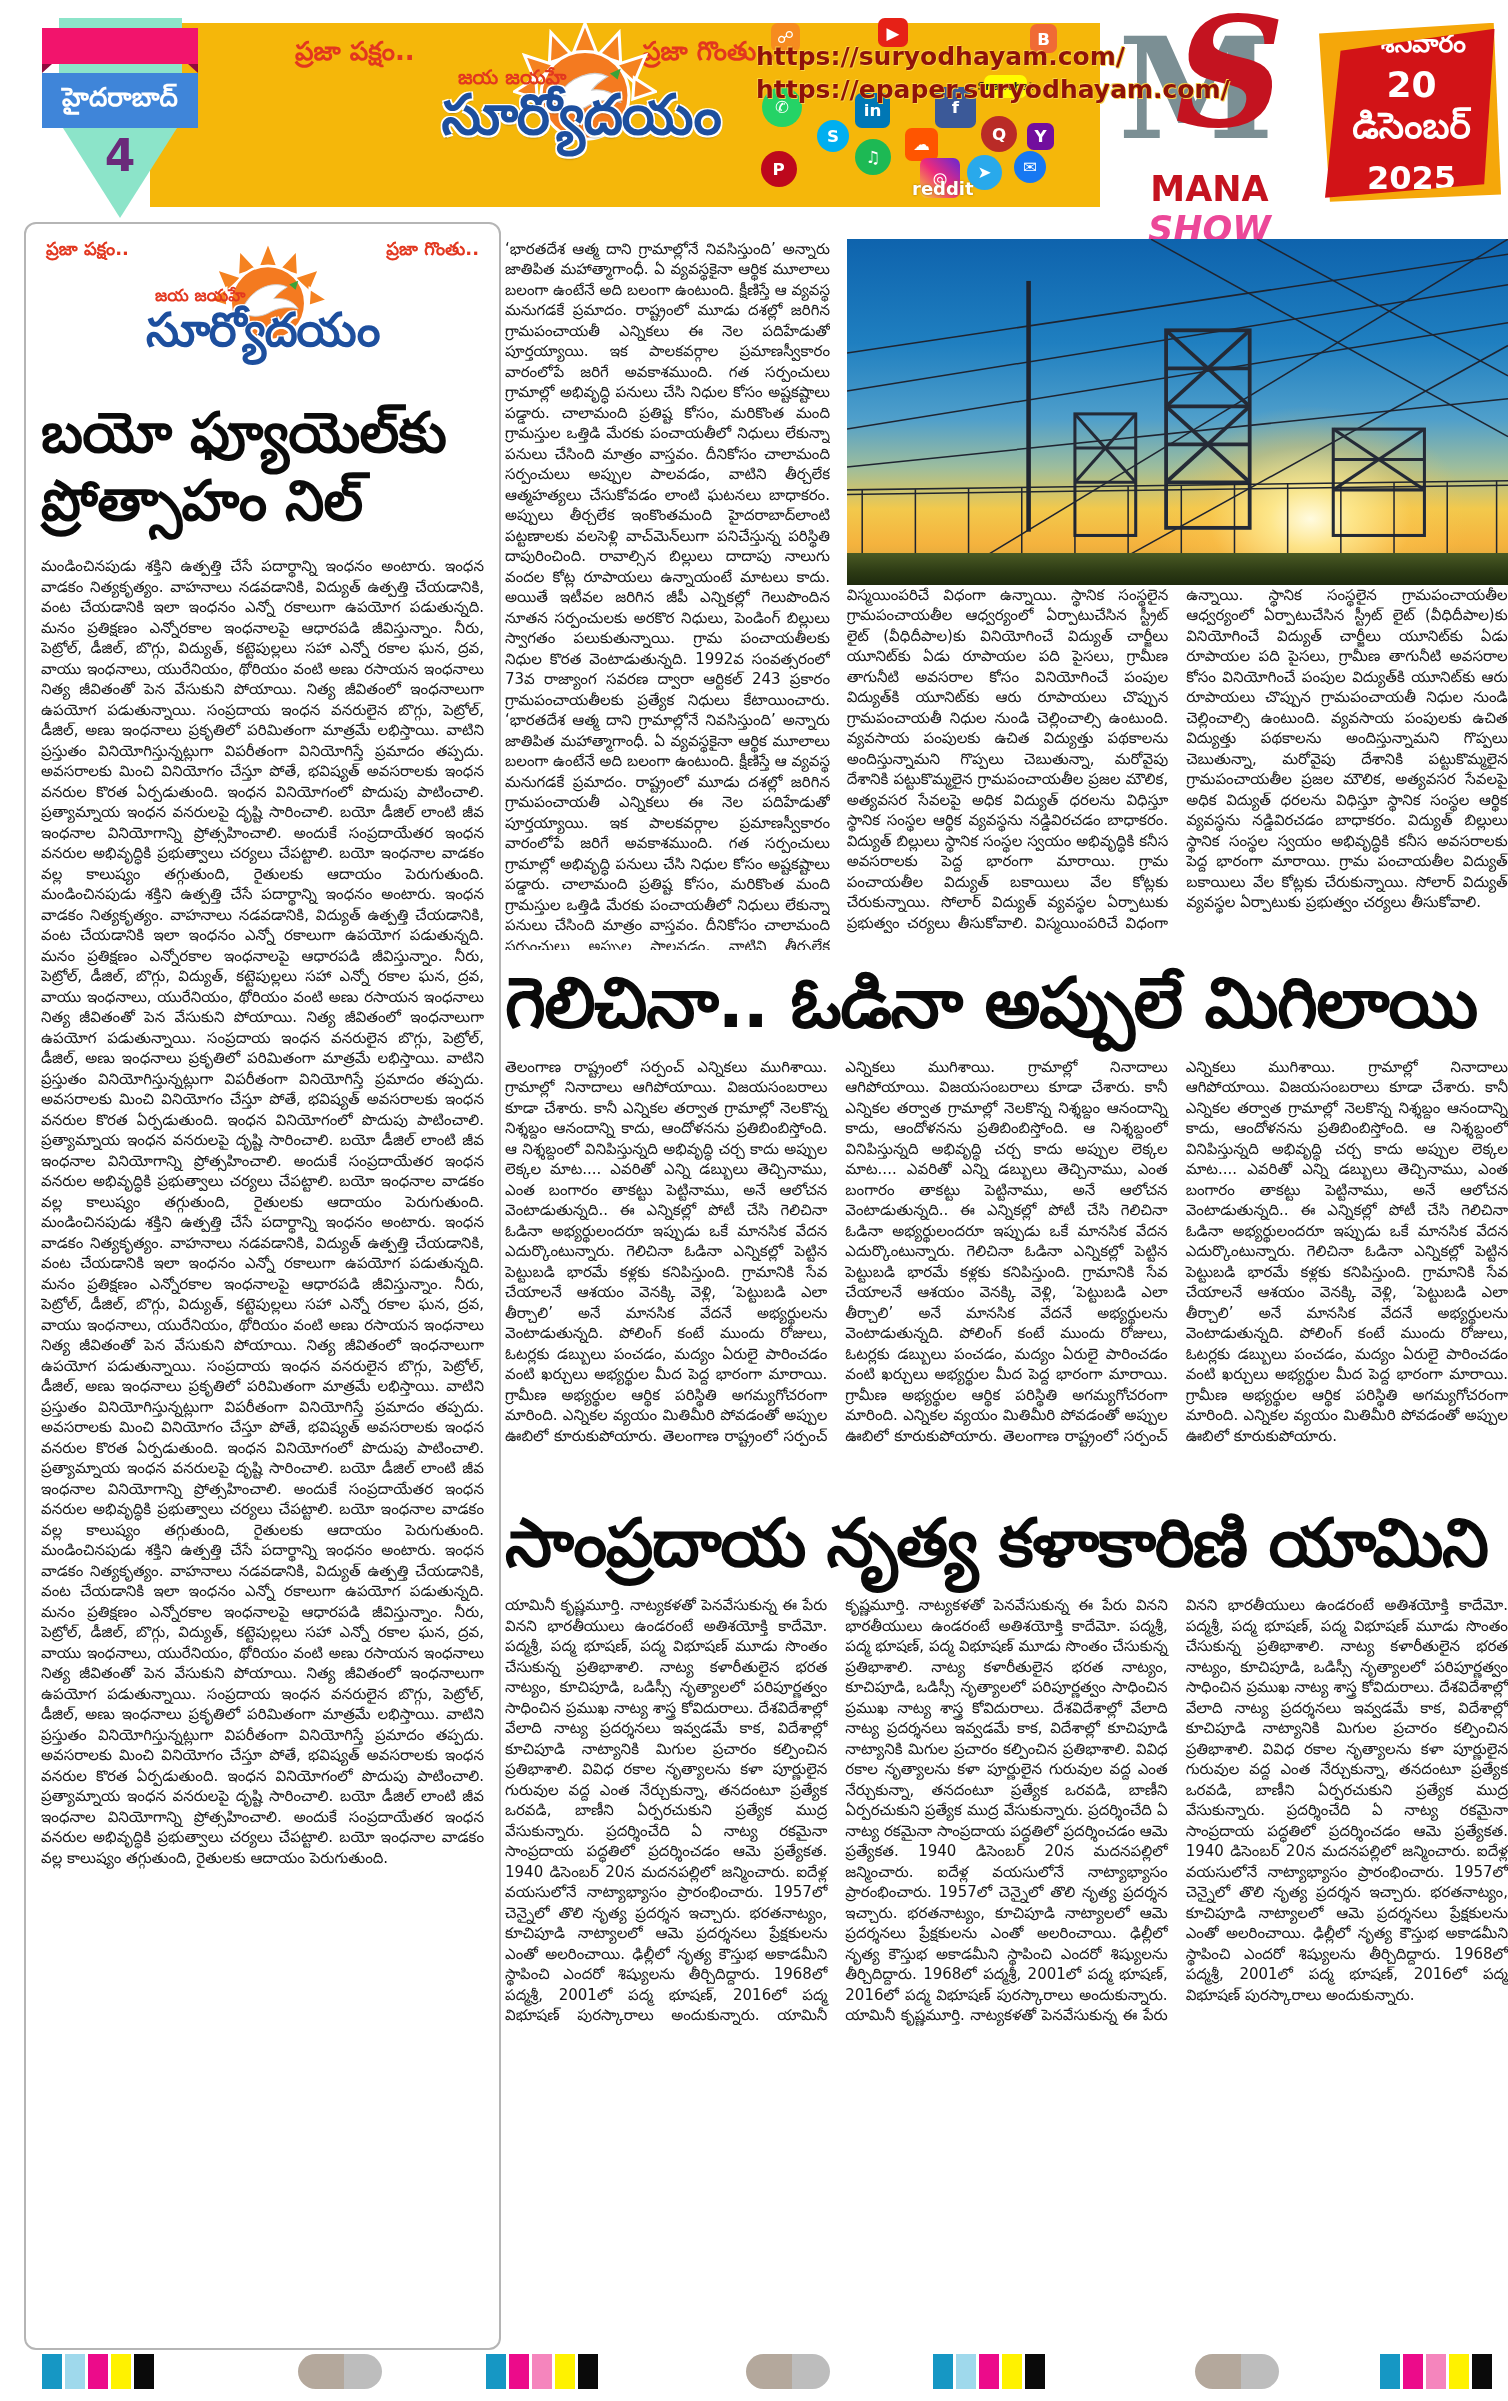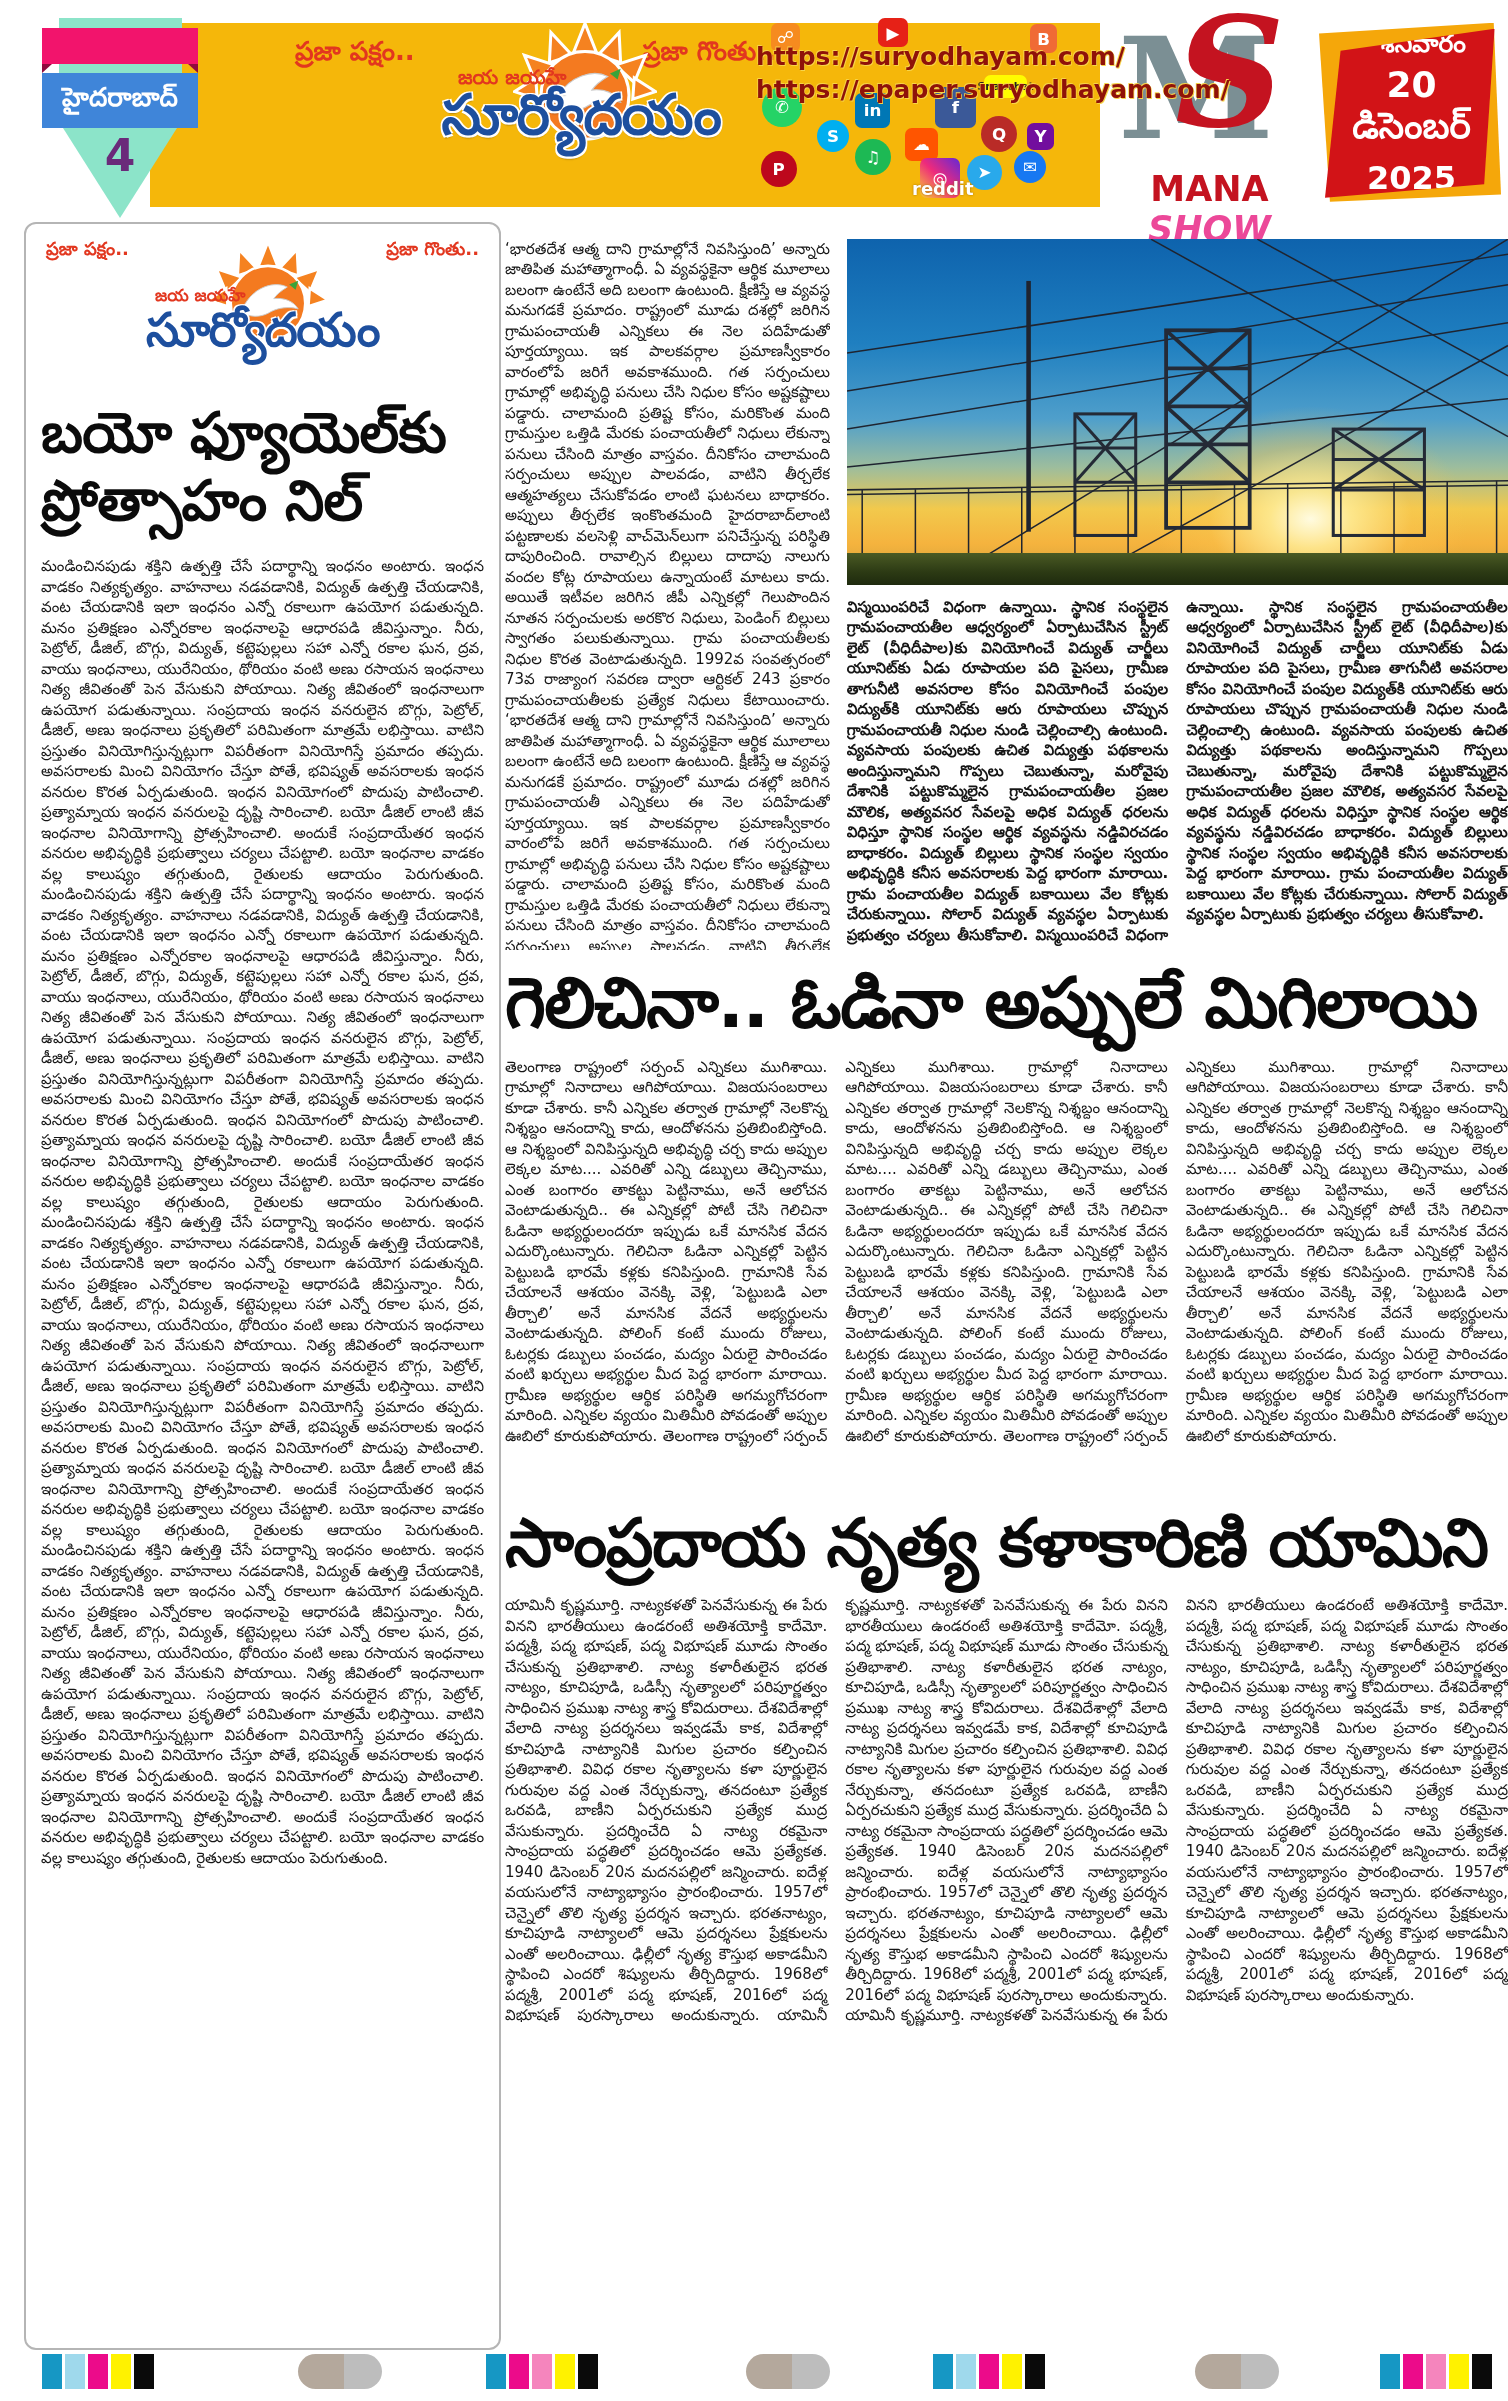--- a/index.html
+++ b/index.html
@@ -87,22 +87,22 @@
   .col-narrow { width:325px; height:711px; overflow:hidden; font-size:15px; line-height:20.5px;
       text-align:justify; color:#151515; }
   .art-a .right-part { width:661px; margin-left:16.7px; }
   .photo { position:relative; width:661px; height:346px; overflow:hidden;
       background:linear-gradient(180deg,#0e63ad 0%,#1f7fc0 30%,#4f9fcb 52%,#9dbd9d 66%,#f2c94c 78%,#f5b33e 88%,#c99b38 100%); }
   .photo .sunglow { position:absolute; left:46%; top:48%; width:319px; height:228px;
       background:radial-gradient(ellipse at center,#fffbe0 0%,rgba(255,236,150,.85) 18%,rgba(255,200,80,.35) 45%,rgba(255,200,80,0) 70%); }
   .photo svg { position:absolute; left:0; top:0; }
   .photo .grass { position:absolute; left:0; bottom:0; width:100%; height:32px;
       background:linear-gradient(180deg,#4a5a24 0%,#2c3a14 60%,#1e2a0e 100%); }
-  .below-photo { margin-top:12px; height:351px; overflow:hidden; column-count:2; column-gap:18px;
-      font-size:15px; line-height:20.5px; text-align:justify; color:#151515;font-weight:bold; }
+  .below-photo { height:351px; overflow:hidden; column-count:2; column-gap:18px;
+      font-size:15px; line-height:20.5px; text-align:justify; color:#151515; }
 
   .art-b { margin-top:15px; }
   .art-b .headline { font-size:70px; line-height:1.1; }
   .art-b .body3 { margin-top:15px; height:435px; overflow:hidden; column-count:3; column-gap:18px;
       font-size:15px; line-height:20.5px; text-align:justify; color:#151515; }
 
   .art-c { margin-top:15px; }
   .art-c .headline { font-size:67px; line-height:1.1; }
   .art-c .body3 { margin-top:15px; height:605px; overflow:hidden; column-count:3; column-gap:18px;
       font-size:15px; line-height:20.5px; text-align:justify; color:#151515; }

